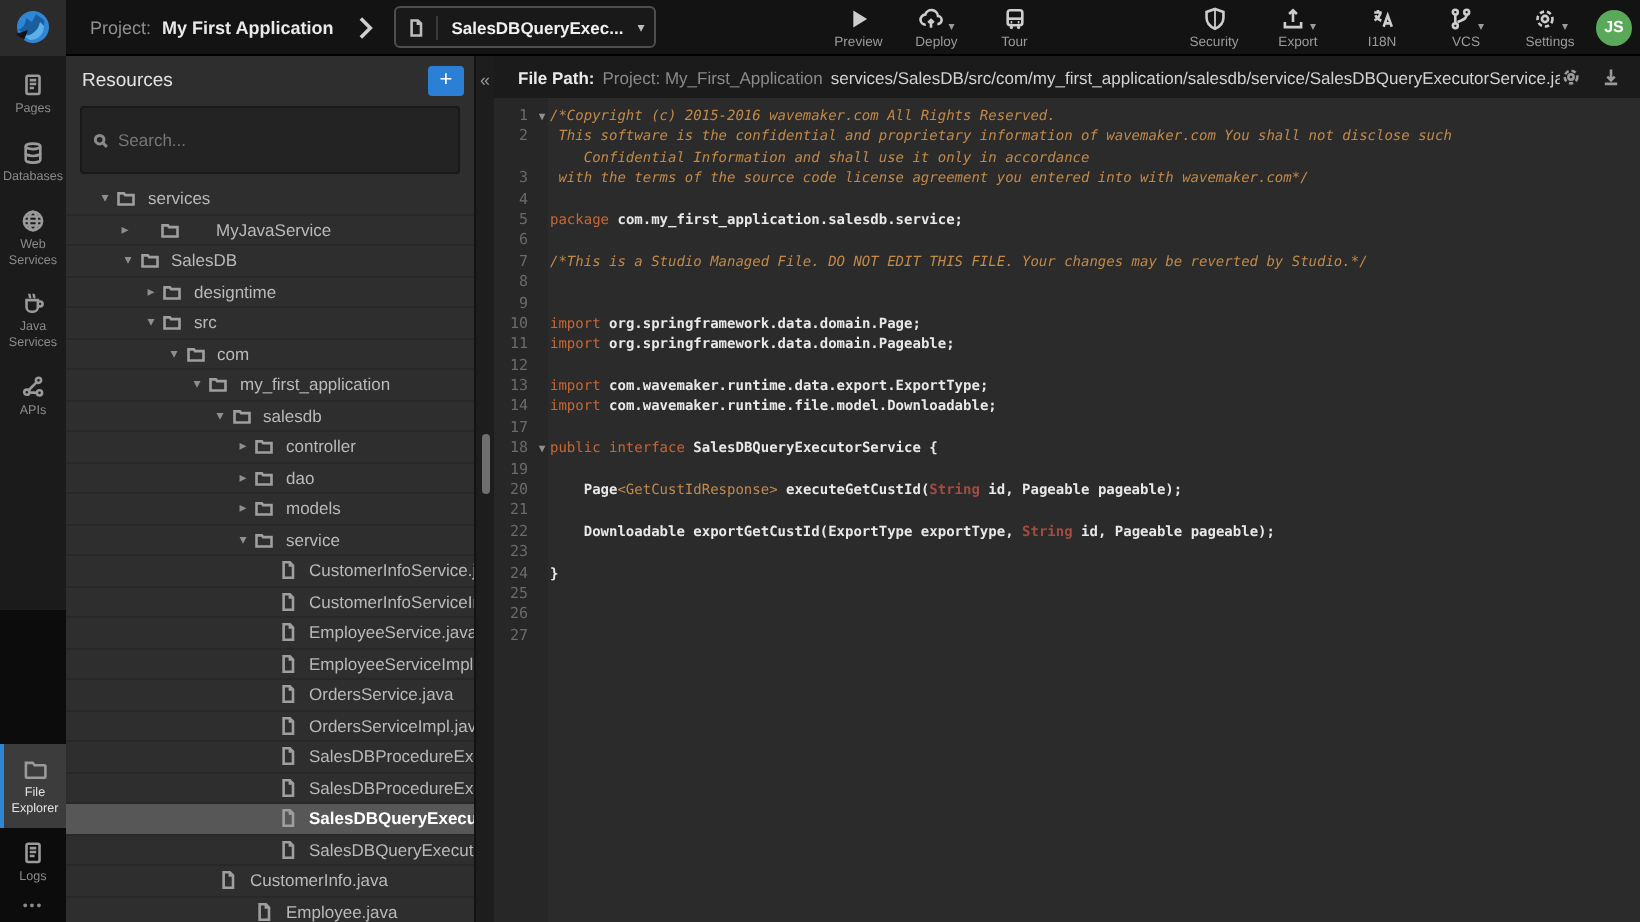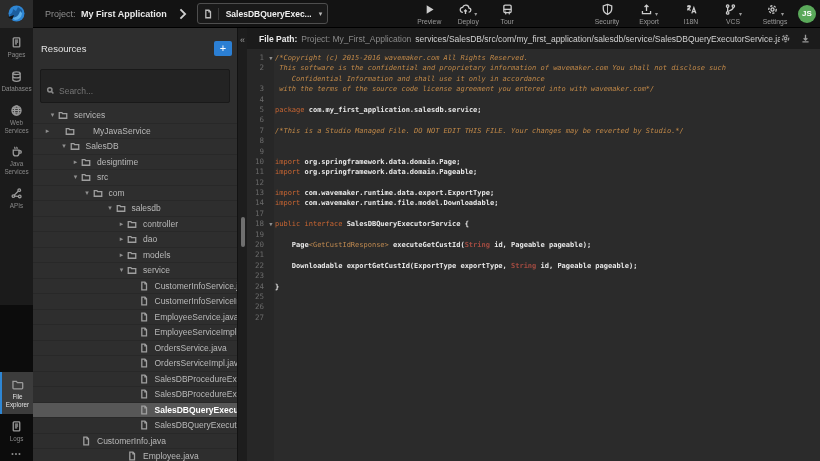--- a/index.html
+++ b/index.html
@@ -41,26 +41,26 @@
   .side-item.active { background:#3c3c3c; border-left:2px solid #2e86d4; }
   .side-item.active .side-label { color:#e2e2e2; }
   .side-top { position:relative; padding-top:2px; }
   .side-bottom { position:absolute; top:344px; left:0; right:0; }
   .side-more { position:absolute; bottom:4px; left:0; right:0; text-align:center; color:#8a8a8a;
                font-size:7px; letter-spacing:1px; cursor:pointer; }
 
   
   .resources { position:absolute; top:28px; left:33px; width:204px; bottom:0; background:#2e2e2e;
                display:flex; flex-direction:column; z-index:5; }
-  .res-header { height:40px; display:flex; align-items:center; padding:0 5px 0 8px; flex:none; }
+  .res-header { height:24px; display:flex; align-items:center; padding:0 5px 0 8px; flex:none; }
   .res-title { font-size:9.5px; color:#e3e3e3; }
   .res-add { margin-left:auto; width:18px; height:15px; background:#2b7fd4; color:#fff; border-radius:2px;
              font-size:11px; line-height:14px; text-align:center; cursor:pointer; }
   .res-search { margin:1px 7px 5px; height:30px; background:#232323; border:1px solid #191919; border-radius:2px;
-                display:flex; align-items:flex-start; padding:16px 5px; gap:4px; flex:none; }
+                display:flex; align-items:center; padding:16px 5px; gap:4px; flex:none; }
   .res-search svg { width:9px; height:9px; color:#8a8a8a; flex:none; }
   .res-search input { background:transparent; border:none; outline:none; color:#cccccc; font-size:8.5px; width:100%;
                       font-family:"Liberation Sans", sans-serif; }
   .res-search input::placeholder { color:#767676; }
   .res-tree { flex:1; overflow:hidden; }
   .tree-row { height:15.5px; display:flex; align-items:center; border-bottom:1px solid #282828;
               white-space:nowrap; overflow:hidden; color:#b9b9b9; font-size:8.5px; cursor:pointer; }
   .tree-row.selected { background:#575757; color:#ffffff; font-weight:bold; }
   .chev { width:11px; flex:none; text-align:center; color:#8f8f8f; font-size:7px; }
   .ticon { width:13px; flex:none; display:flex; align-items:center; color:#9f9f9f; }
@@ -326,21 +326,21 @@
     <div class="res-tree" id="tree">
         <div class="tree-row" style="padding-left: 14px;">
           <span class="chev">▾</span>
           <span class="ticon">
             <svg viewBox="0 0 16 16" fill="none" stroke="currentColor" stroke-width="1.3">
               <path d="M2 4.3h4.3l1 1.4H14v7.5H2z"></path>
             </svg>
           </span>
           <span class="tree-label">services</span>
         </div>
-        <div class="tree-row" style="padding-left: 9px; gap: 12px;">
+        <div class="tree-row" style="padding-left: 24px; gap: 12px;">
           <span class="chev">▸</span>
           <span class="ticon">
             <svg viewBox="0 0 16 16" fill="none" stroke="currentColor" stroke-width="1.3">
               <path d="M2 4.3h4.3l1 1.4H14v7.5H2z"></path>
             </svg>
           </span>
           <span class="tree-label">MyJavaService</span>
         </div>
         <div class="tree-row" style="padding-left: 25.5px;">
           <span class="chev">▾</span>
@@ -371,20 +371,29 @@
         </div>
         <div class="tree-row" style="padding-left: 48.5px;">
           <span class="chev">▾</span>
           <span class="ticon">
             <svg viewBox="0 0 16 16" fill="none" stroke="currentColor" stroke-width="1.3">
               <path d="M2 4.3h4.3l1 1.4H14v7.5H2z"></path>
             </svg>
           </span>
           <span class="tree-label">com</span>
         </div>
+        <div class="tree-row" style="padding-left: 60px;">
+          <span class="chev">▾</span>
+          <span class="ticon">
+            <svg viewBox="0 0 16 16" fill="none" stroke="currentColor" stroke-width="1.3">
+              <path d="M2 4.3h4.3l1 1.4H14v7.5H2z"></path>
+            </svg>
+          </span>
+          <span class="tree-label">my_first_application</span>
+        </div>
         <div class="tree-row" style="padding-left: 71.5px;">
           <span class="chev">▾</span>
           <span class="ticon">
             <svg viewBox="0 0 16 16" fill="none" stroke="currentColor" stroke-width="1.3">
               <path d="M2 4.3h4.3l1 1.4H14v7.5H2z"></path>
             </svg>
           </span>
           <span class="tree-label">salesdb</span>
         </div>
         <div class="tree-row" style="padding-left: 83px;">
@@ -516,21 +525,21 @@
         <div class="tree-row" style="padding-left: 94.5px;">
           <span class="chev">&nbsp;</span>
           <span class="ticon">
             <svg viewBox="0 0 16 16" fill="none" stroke="currentColor" stroke-width="1.3">
               <path d="M4.5 1.8h5l2.5 2.6V14.2h-7.5z"></path>
               <path d="M9.5 1.8v2.6H12"></path>
             </svg>
           </span>
           <span class="tree-label">SalesDBQueryExecutorServiceImpl.java</span>
         </div>
-        <div class="tree-row" style="padding-left: 37px;">
+        <div class="tree-row" style="padding-left: 65px;">
           <span class="chev">&nbsp;</span>
           <span class="ticon">
             <svg viewBox="0 0 16 16" fill="none" stroke="currentColor" stroke-width="1.3">
               <path d="M4.5 1.8h5l2.5 2.6V14.2h-7.5z"></path>
               <path d="M9.5 1.8v2.6H12"></path>
             </svg>
           </span>
           <span class="tree-label">CustomerInfo.java</span>
         </div>
         <div class="tree-row" style="padding-left: 83px;">

